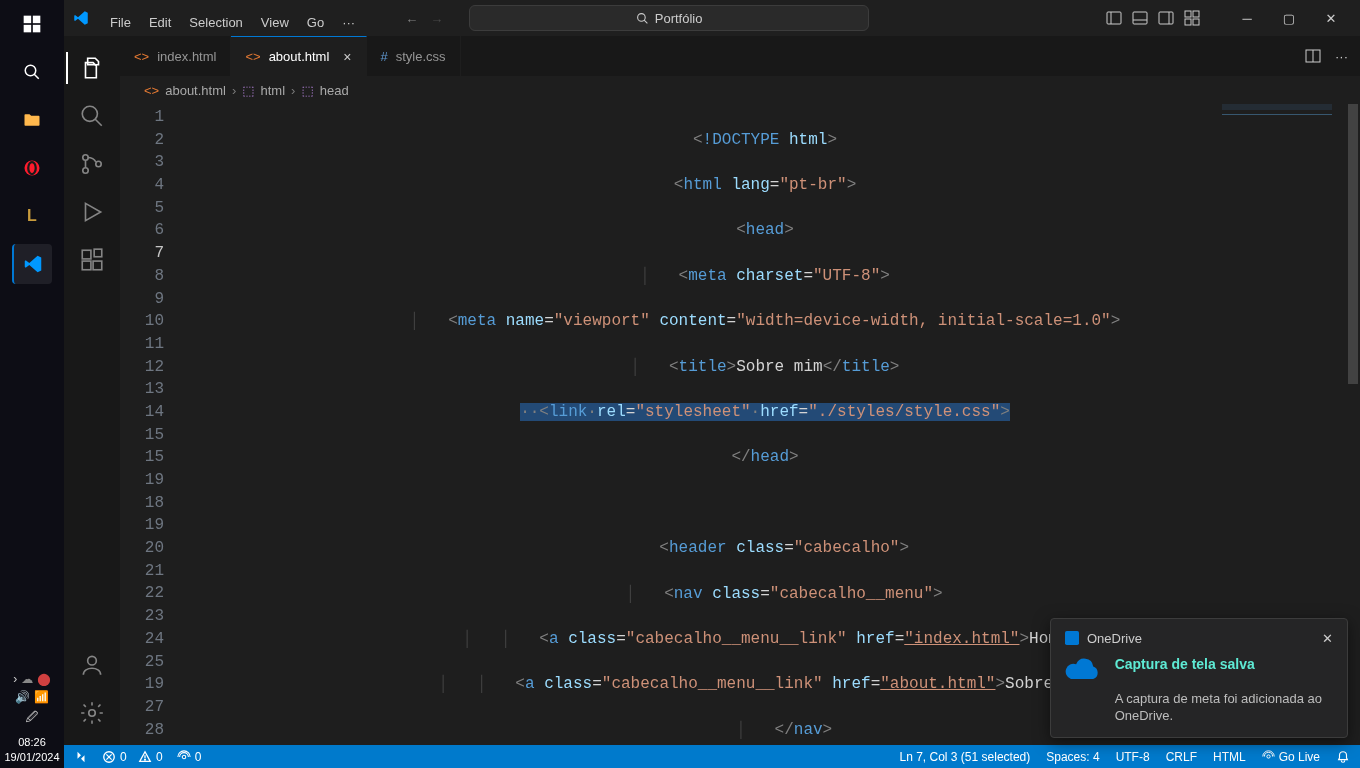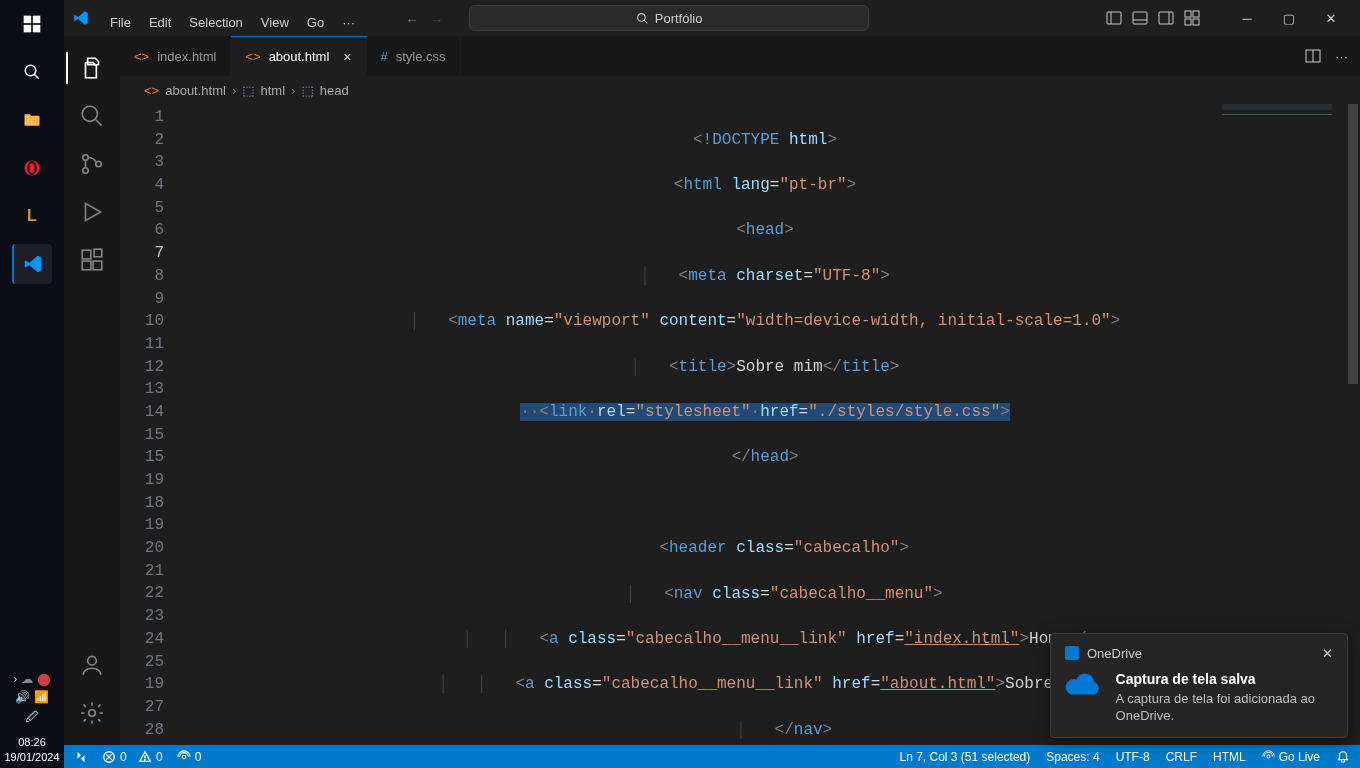--- a/index.html
+++ b/index.html
@@ -239,21 +239,21 @@
   box-shadow: 0 4px 16px rgba(0,0,0,0.5);
   z-index: 100;
   display: flex;
   flex-direction: column;
   gap: 10px;
 }
 .notification .notif-head { display: flex; align-items: center; gap: 8px; color: #cccccc; font-size: 13px; }
 .notification .notif-close { margin-left: auto; color: #cccccc; }
 .notification .notif-body { display: flex; gap: 14px; align-items: flex-start; }
 .notification .cloud { width: 44px; height: 30px; color: #0078d4; }
-.notification .notif-title { color: #ffffff; font-weight: 600; font-size: 14px; margin-bottom: 3px; }
+.notification .notif-title { color: #5eead4; font-weight: 600; font-size: 14px; margin-bottom: 18px; }
 .notification .notif-msg { color: #bdbdbd; font-size: 13px; line-height: 1.35; }
 
 svg { display: block; }
 </style>
 </head>
 <body>
 
 <div class="win-taskbar">
   <div class="tb-top">
     <div class="tb-icon win-logo">
@@ -584,16 +584,16 @@
     <span class="notif-close">✕</span>
   </div>
   <div class="notif-body">
     <div class="cloud">
       <svg viewBox="0 0 48 32" fill="#0078d4">
           <path d="M38 14a12 12 0 00-23-3A10 10 0 008 31h30a9 9 0 000-17z"></path>
         </svg>
     </div>
     <div>
       <div class="notif-title">Captura de tela salva</div>
-      <div class="notif-msg">A captura de tela foi adicionada ao OneDrive.</div>
+      <div class="notif-msg">A captura de meta foi adicionada ao OneDrive.</div>
     </div>
   </div>
 </div>
 
 </body></html>

